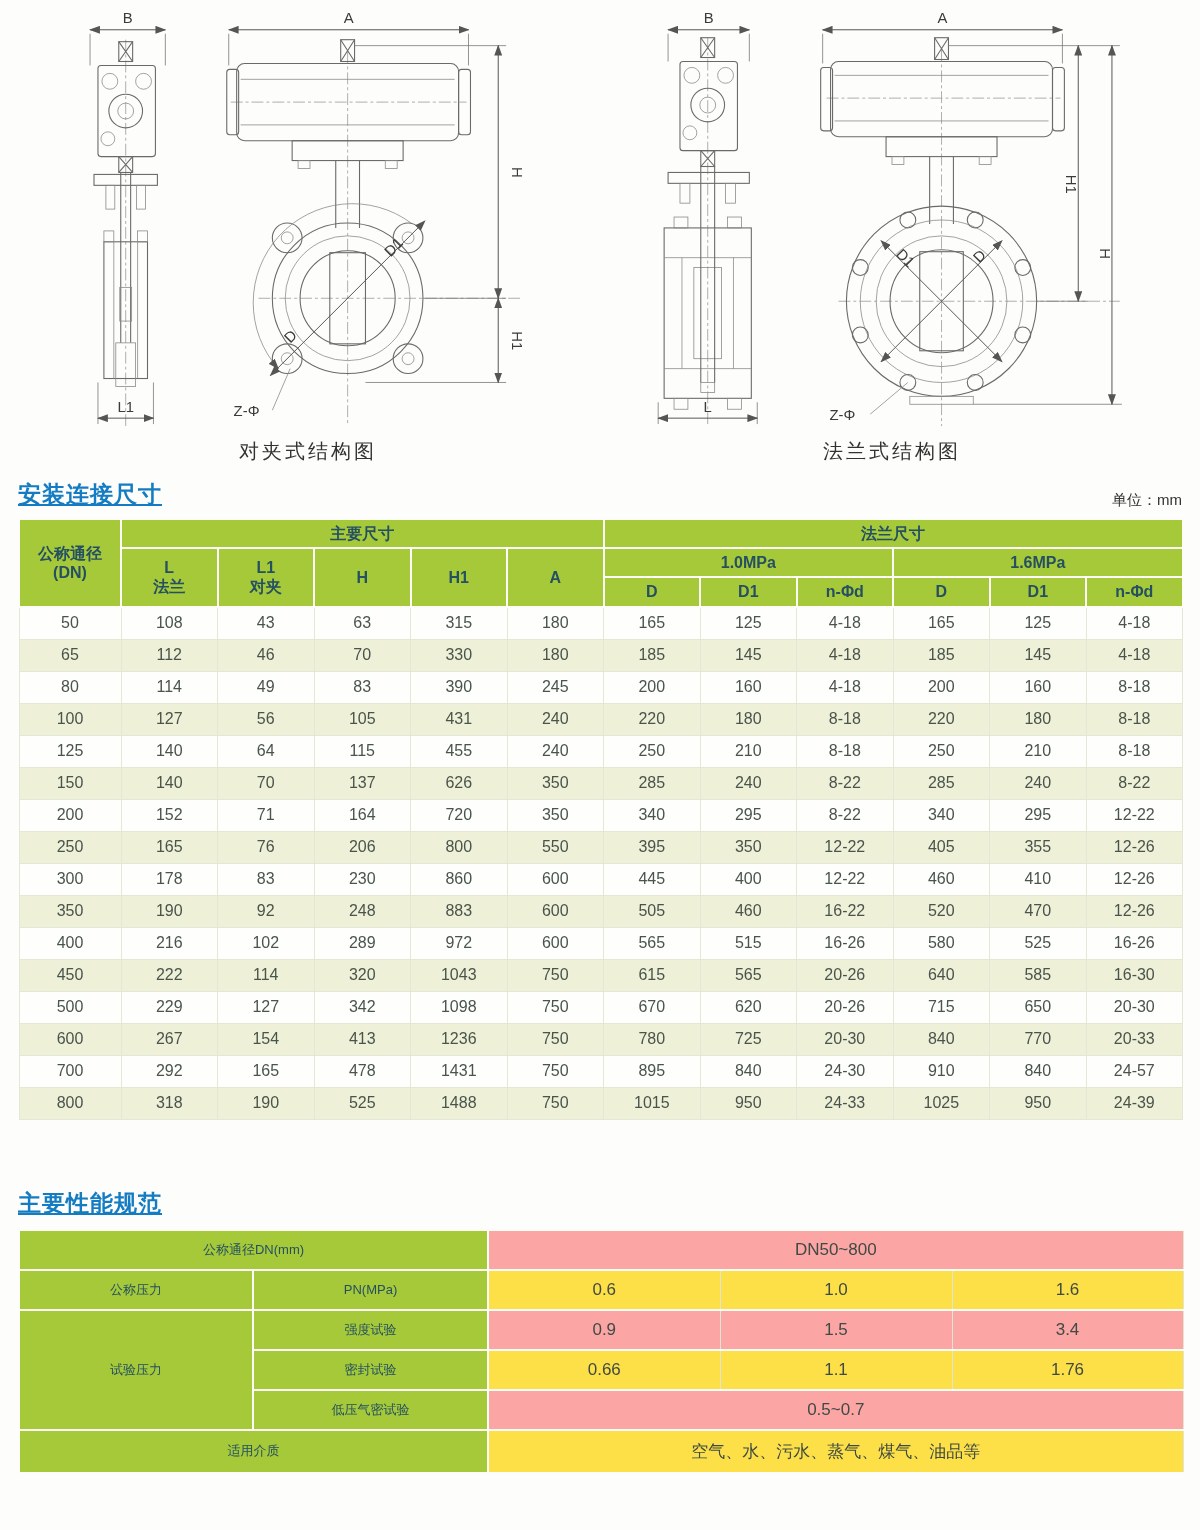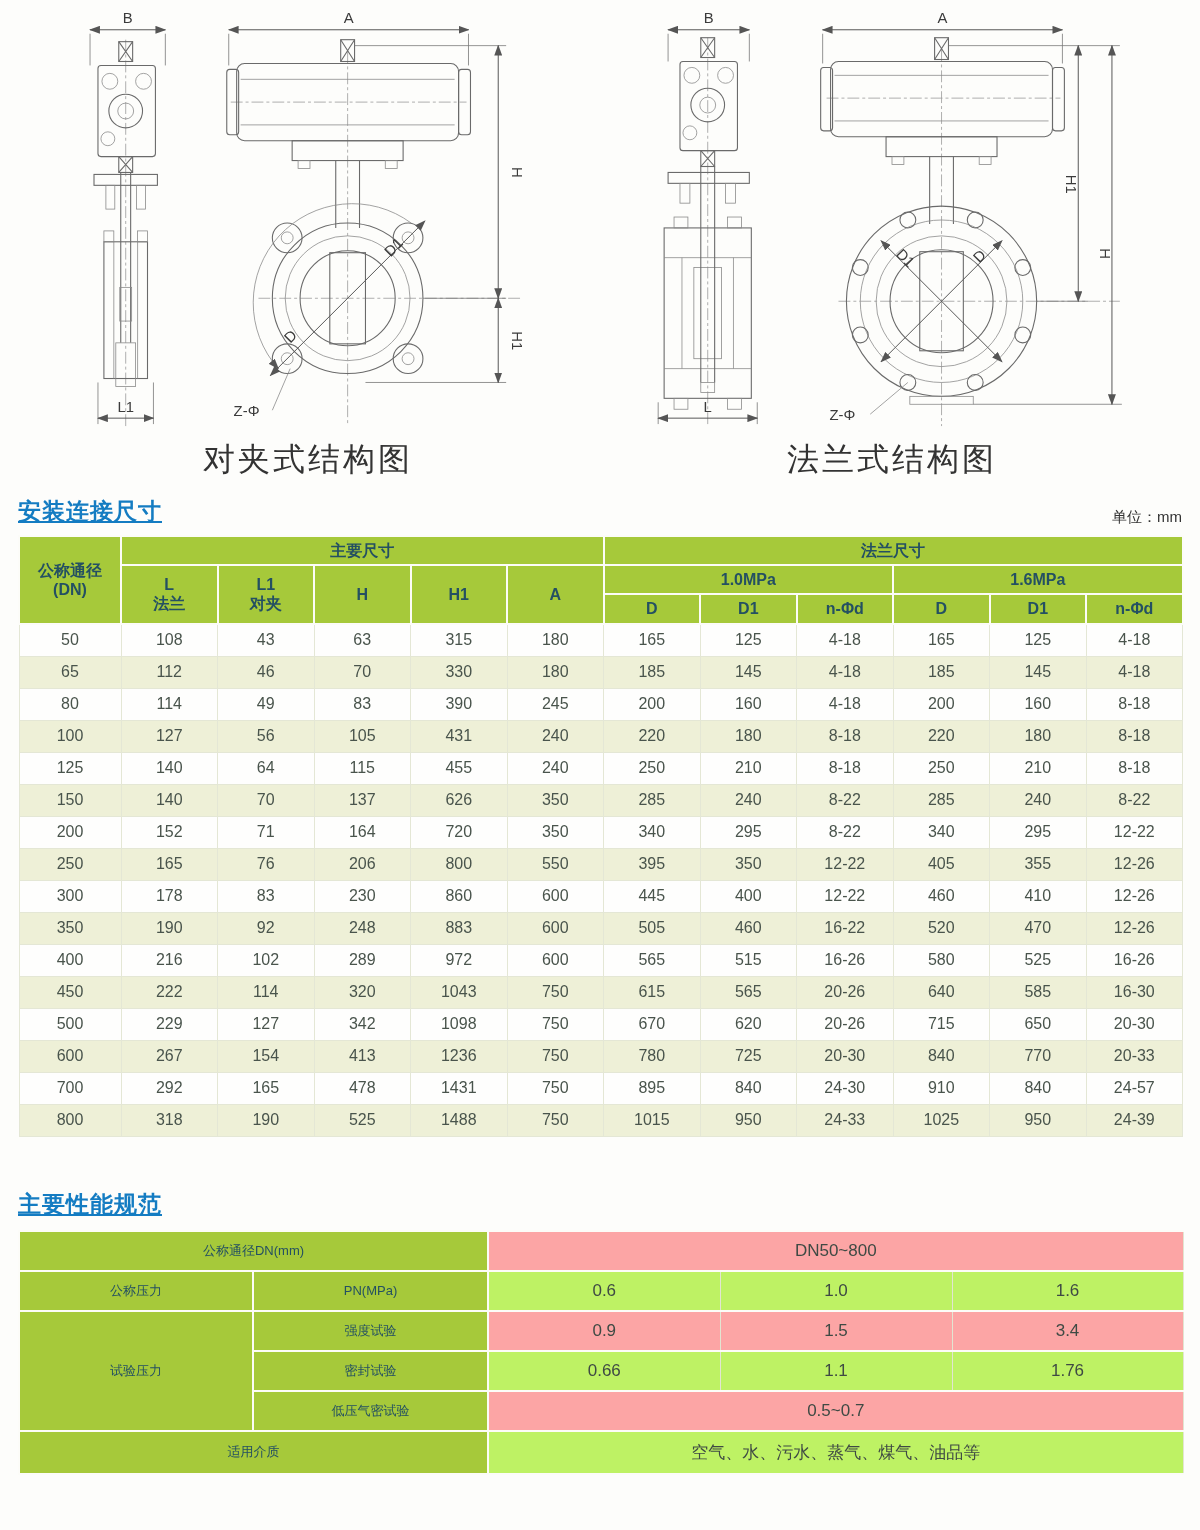--- a/index.html
+++ b/index.html
@@ -3,21 +3,21 @@
 <meta charset="utf-8">
 <style>
   html,body{margin:0;padding:0;}
   body{background:#ffffff;font-family:"Liberation Sans","DejaVu Sans",sans-serif;}
   .page{position:relative;width:1200px;height:1530px;background:#fdfdfb;overflow:hidden;box-sizing:border-box;padding:6px 18px 0 18px;}
 
   
   .diagrams{display:flex;gap:4px;}
   .diagrams figure{margin:0;width:580px;}
   .diagrams svg{display:block;width:580px;height:428px;}
-  .diag-caption{text-align:center;font-size:32px;color:#333;letter-spacing:3px;margin-top:4px;}
+  .diag-caption{text-align:center;font-size:20px;color:#333;letter-spacing:3px;margin-top:4px;}
   svg .ln{stroke:#6a6a6a;fill:none;stroke-width:1.1;}
   svg .thin{stroke:#8a8a8a;fill:none;stroke-width:0.8;}
   svg .cl{stroke:#9a9a9a;fill:none;stroke-width:0.8;stroke-dasharray:12 3 3 3;}
   svg .dim{stroke:#555;fill:none;stroke-width:1;}
   svg .ext{stroke:#777;fill:none;stroke-width:0.8;}
   svg text{fill:#3b3b3b;font-size:15px;font-family:"Liberation Sans",sans-serif;}
   svg .arr{fill:#555;}
 
   
   .section-head{display:flex;justify-content:space-between;align-items:flex-end;margin:14px 0 8px 0;}
@@ -26,21 +26,21 @@
 
   
   table{border-collapse:collapse;width:1164px;table-layout:fixed;}
   .dim-table th{background:#a6c93a;color:#245062;font-weight:bold;font-size:16px;border:2px solid #fcfcf8;white-space:pre-line;line-height:1.2;padding:4px 0;}
   .dim-table tbody td{text-align:center;font-size:16px;color:#49544c;border:1px solid #e4e7d5;height:21px;padding:5px 0;background:#fefefd;}
   .dim-table tbody tr:nth-child(even) td{background:#eef0d7;}
 
   
   .perf-table{margin-top:10px;}
   .perf-table th{background:#a6c93a;color:#245062;font-weight:normal;font-size:13px;border:2px solid #fcfcf8;padding:9px 0;}
-  .perf-table td{text-align:center;font-size:17px;color:#3f4a44;border-top:2px solid #fcfcf8;border-bottom:2px solid #fcfcf8;border-left:1px solid #e2e5d1;border-right:1px solid #e2e5d1;padding:9px 0;background:#bef264;}
+  .perf-table td{text-align:center;font-size:17px;color:#3f4a44;border-top:2px solid #fcfcf8;border-bottom:2px solid #fcfcf8;border-left:1px solid #e2e5d1;border-right:1px solid #e2e5d1;padding:9px 0;background:#fde047;}
   .perf-table tr.alt td{background:#fca5a5;}
 </style>
 </head>
 <body>
 
 <div class="page">
 
   <div class="diagrams">
 
     <figure>
@@ -476,21 +476,21 @@
           <td>1015</td>
           <td>950</td>
           <td>24-33</td>
           <td>1025</td>
           <td>950</td>
           <td>24-39</td>
         </tr>
       </tbody>
   </table>
 
-  <div class="section-head" style="margin-top:52px;">
+  <div class="section-head" style="margin-top:68px;">
     <h2 class="section-title">主要性能规范</h2>
   </div>
 
   <table class="perf-table">
     <colgroup>
       <col style="width:234px">
         <col style="width:235px">
       <col style="width:232px">
         <col style="width:232px">
         <col style="width:231px">

